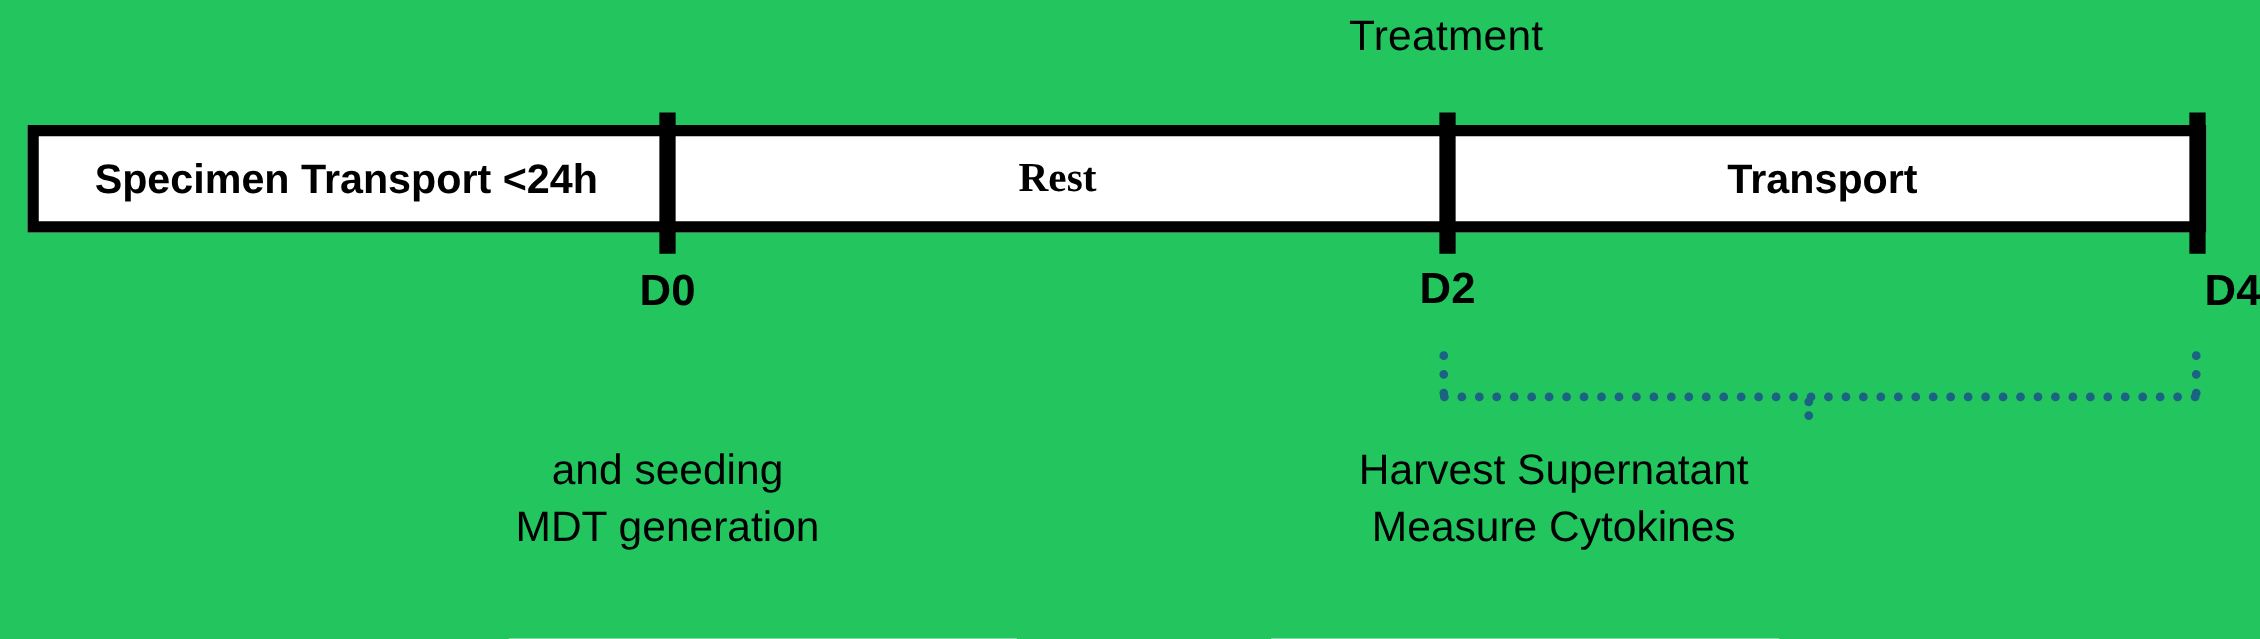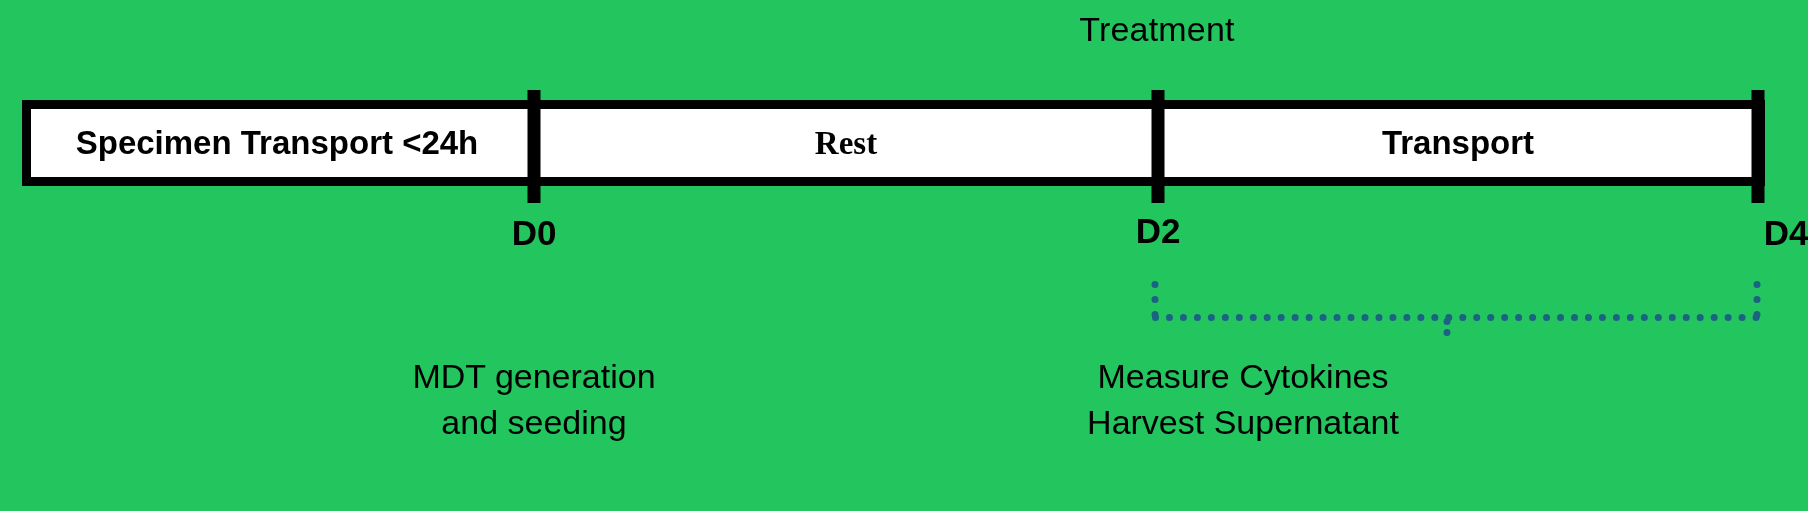--- a/index.html
+++ b/index.html
@@ -144,22 +144,22 @@
     <div class="bracket-leg" style="left:1155px; top:281px; height:37px;"></div>
 
     <div class="bracket-span" style="left:1152px; top:314px; width:608px;"></div>
 
     <div class="bracket-leg" style="left:1757px; top:281px; height:37px;"></div>
 
     <div class="bracket-stub" style="left:1447px; top:318px; height:18px;"></div>
   </div>
 
   <div class="caption" style="left:534px; top:353px;">
+    <span class="line">and seeding</span>
     <span class="line">MDT generation</span>
-    <span class="line">and seeding</span>
   </div>
 
   <div class="caption" style="left:1243px; top:353px;">
+    <span class="line">Harvest Supernatant</span>
     <span class="line">Measure Cytokines</span>
-    <span class="line">Harvest Supernatant</span>
   </div>
 
 </div>
 
 </body></html>

